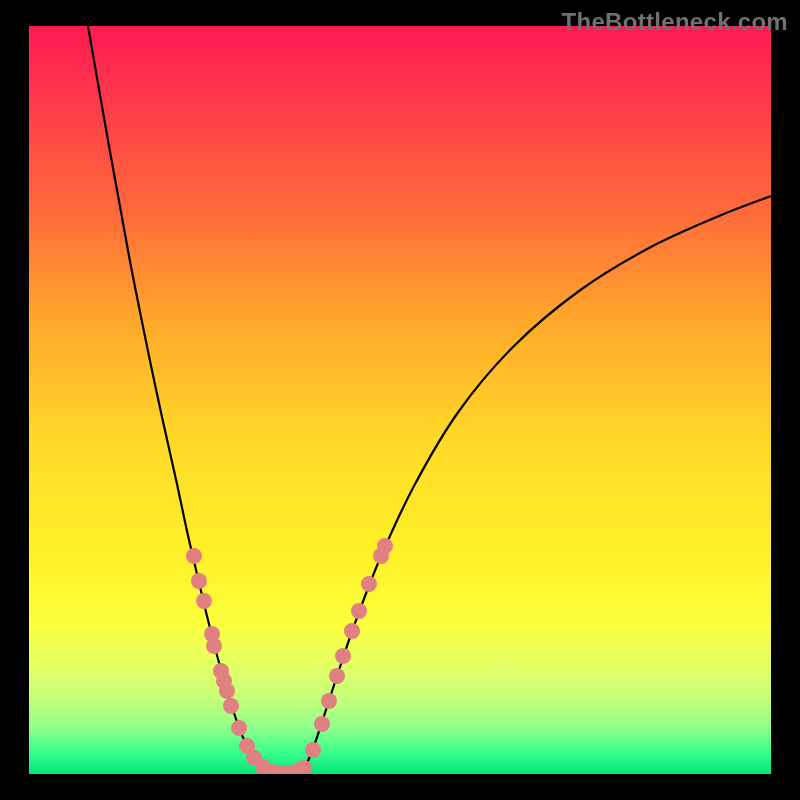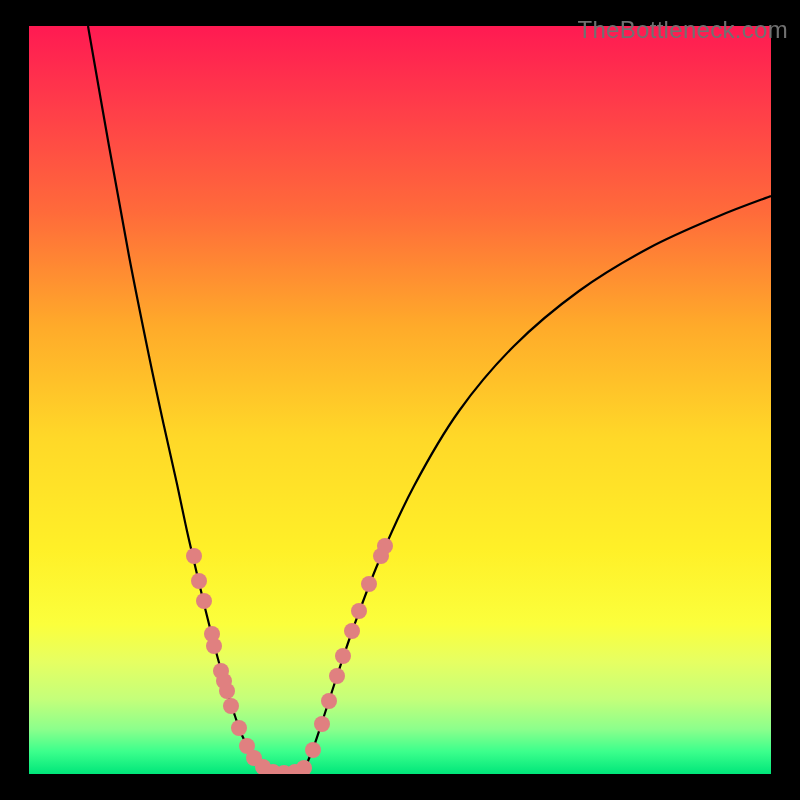--- a/index.html
+++ b/index.html
@@ -27,25 +27,25 @@
       #fbff3c 80%,
       #e6ff62 85%,
       #c4ff7a 90%,
       #8cff8c 94%,
       #3cff8c 97%,
       #00e67a 100%
     );
   }
   .watermark {
     position: absolute;
-    top: 16px;
+    top: 8px;
     right: 12px;
     color: #717171;
     font-size: 24px;
-    font-weight: 400;
+    font-weight: 700;
     letter-spacing: 0.3px;
     z-index: 5;
   }
   svg.curve {
     position: absolute;
     left: 0;
     top: 0;
     width: 742px;
     height: 748px;
     pointer-events: none;

